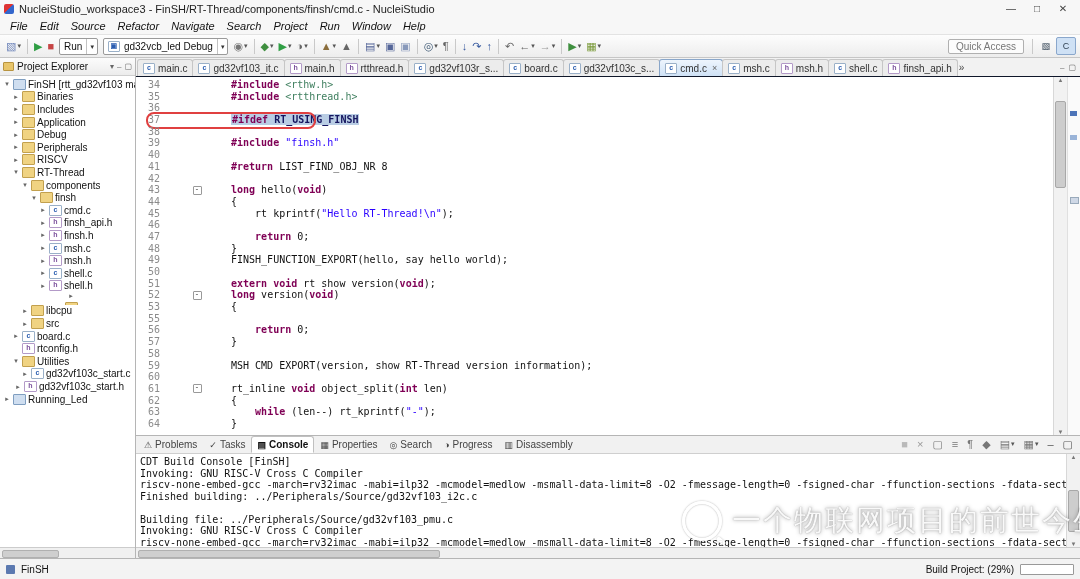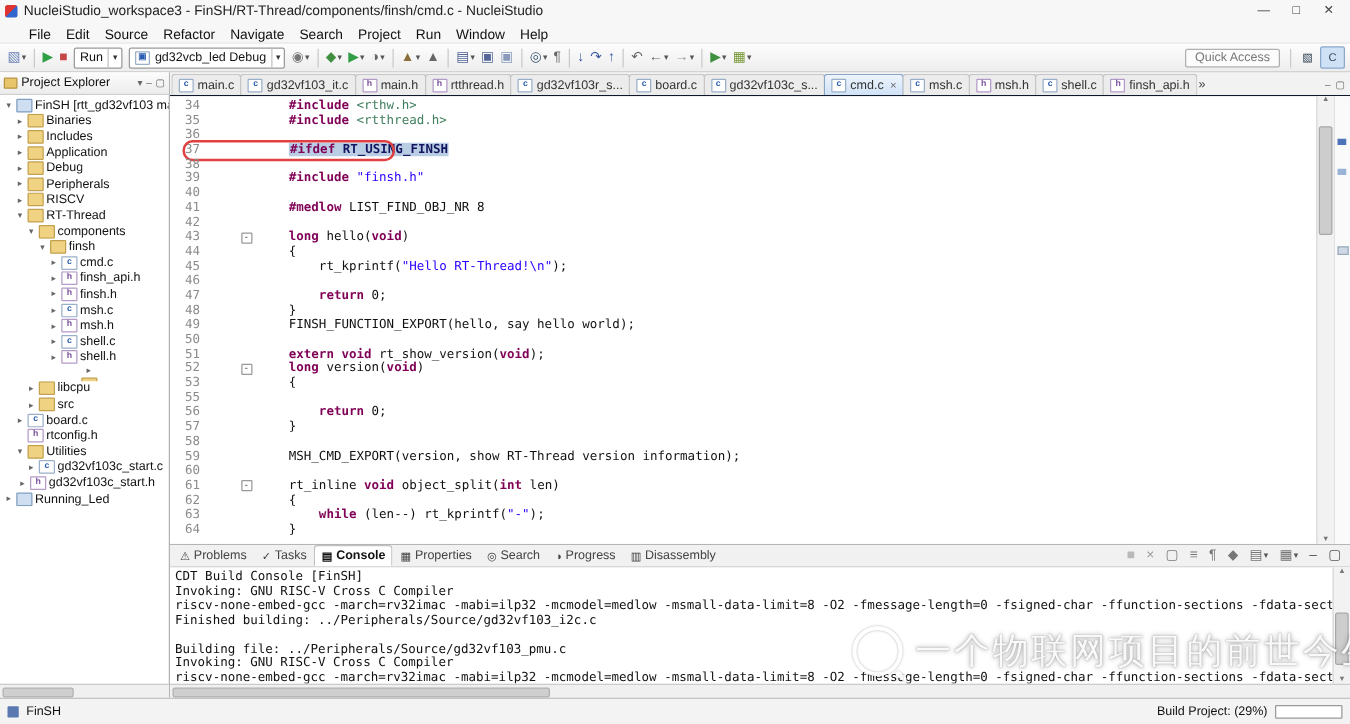--- a/index.html
+++ b/index.html
@@ -4,21 +4,21 @@
 <style>
   html,body{margin:0;padding:0;background:#d8d8d8;font-family:"Liberation Sans",sans-serif;}
   .window{width:1080px;height:579px;background:#fff;position:relative;overflow:hidden;display:flex;flex-direction:column;font-size:11px;color:#111;}
   
   .titlebar{height:18px;background:#f7f7f7;display:flex;align-items:center;padding:0 4px;gap:5px;flex:0 0 18px;}
   .appicon{width:10px;height:10px;background:linear-gradient(135deg,#d33 0 50%,#36c 50% 100%);border-radius:2px;flex:0 0 10px;}
   .title{font-size:11px;color:#222;white-space:nowrap;overflow:hidden;}
   .wincontrols{margin-left:auto;display:flex;}
   .wbtn{width:26px;text-align:center;color:#444;font-size:10px;line-height:18px;}
   
-  .menubar{height:16px;background:#f7f7f7;border-bottom:1px solid #e3e3e3;display:flex;align-items:flex-end;padding-left:17px;flex:0 0 16px;}
+  .menubar{height:16px;background:#f7f7f7;border-bottom:1px solid #e3e3e3;display:flex;align-items:center;padding-left:4px;flex:0 0 16px;font-style:italic;}
   .mitem{padding:0 6px;font-size:11px;color:#111;}
   
   .toolbar{height:22px;flex:0 0 22px;background:linear-gradient(#fdfdfd,#ededed);border-bottom:1px solid #c6c6c6;display:flex;align-items:center;padding:0 4px;gap:1px;white-space:nowrap;}
   .tbtn{height:18px;display:inline-flex;align-items:center;padding:0 2px;border-radius:2px;}
   .tglyph{font-size:11px;line-height:18px;}
   .tdrop{font-size:7px;color:#555;margin-left:1px;}
   .tsep{width:1px;height:15px;background:#c9c9c9;margin:0 3px;flex:0 0 1px;}
   .combo{display:inline-flex;align-items:center;border:1px solid #9a9a9a;background:#fff;height:15px;font-size:10px;padding:0 0 0 4px;border-radius:2px;margin:0 2px;gap:4px;}
   .combo .cval{color:#111;}
   .combo .carr{font-size:7px;color:#333;border-left:1px solid #c3c3c3;padding:0 3px;line-height:15px;}
@@ -478,21 +478,21 @@
               <span class="ctext"><span class="tk-d">#include </span><span class="tk-s">"finsh.h"</span></span>
             </div>
             <div class="crow">
               <span class="ln">40</span>
               <span class="foldcol"></span>
               <span class="ctext"></span>
             </div>
             <div class="crow">
               <span class="ln">41</span>
               <span class="foldcol"></span>
-              <span class="ctext"><span class="tk-d">#medlow </span><span class="tk-p">LIST_FIND_OBJ_NR 8</span></span>
+              <span class="ctext"><span class="tk-d">#return </span><span class="tk-p">LIST_FIND_OBJ_NR 8</span></span>
             </div>
             <div class="crow">
               <span class="ln">42</span>
               <span class="foldcol"></span>
               <span class="ctext"></span>
             </div>
             <div class="crow">
               <span class="ln">43</span>
               <span class="foldcol">
                 <span class="foldbox">-</span>

